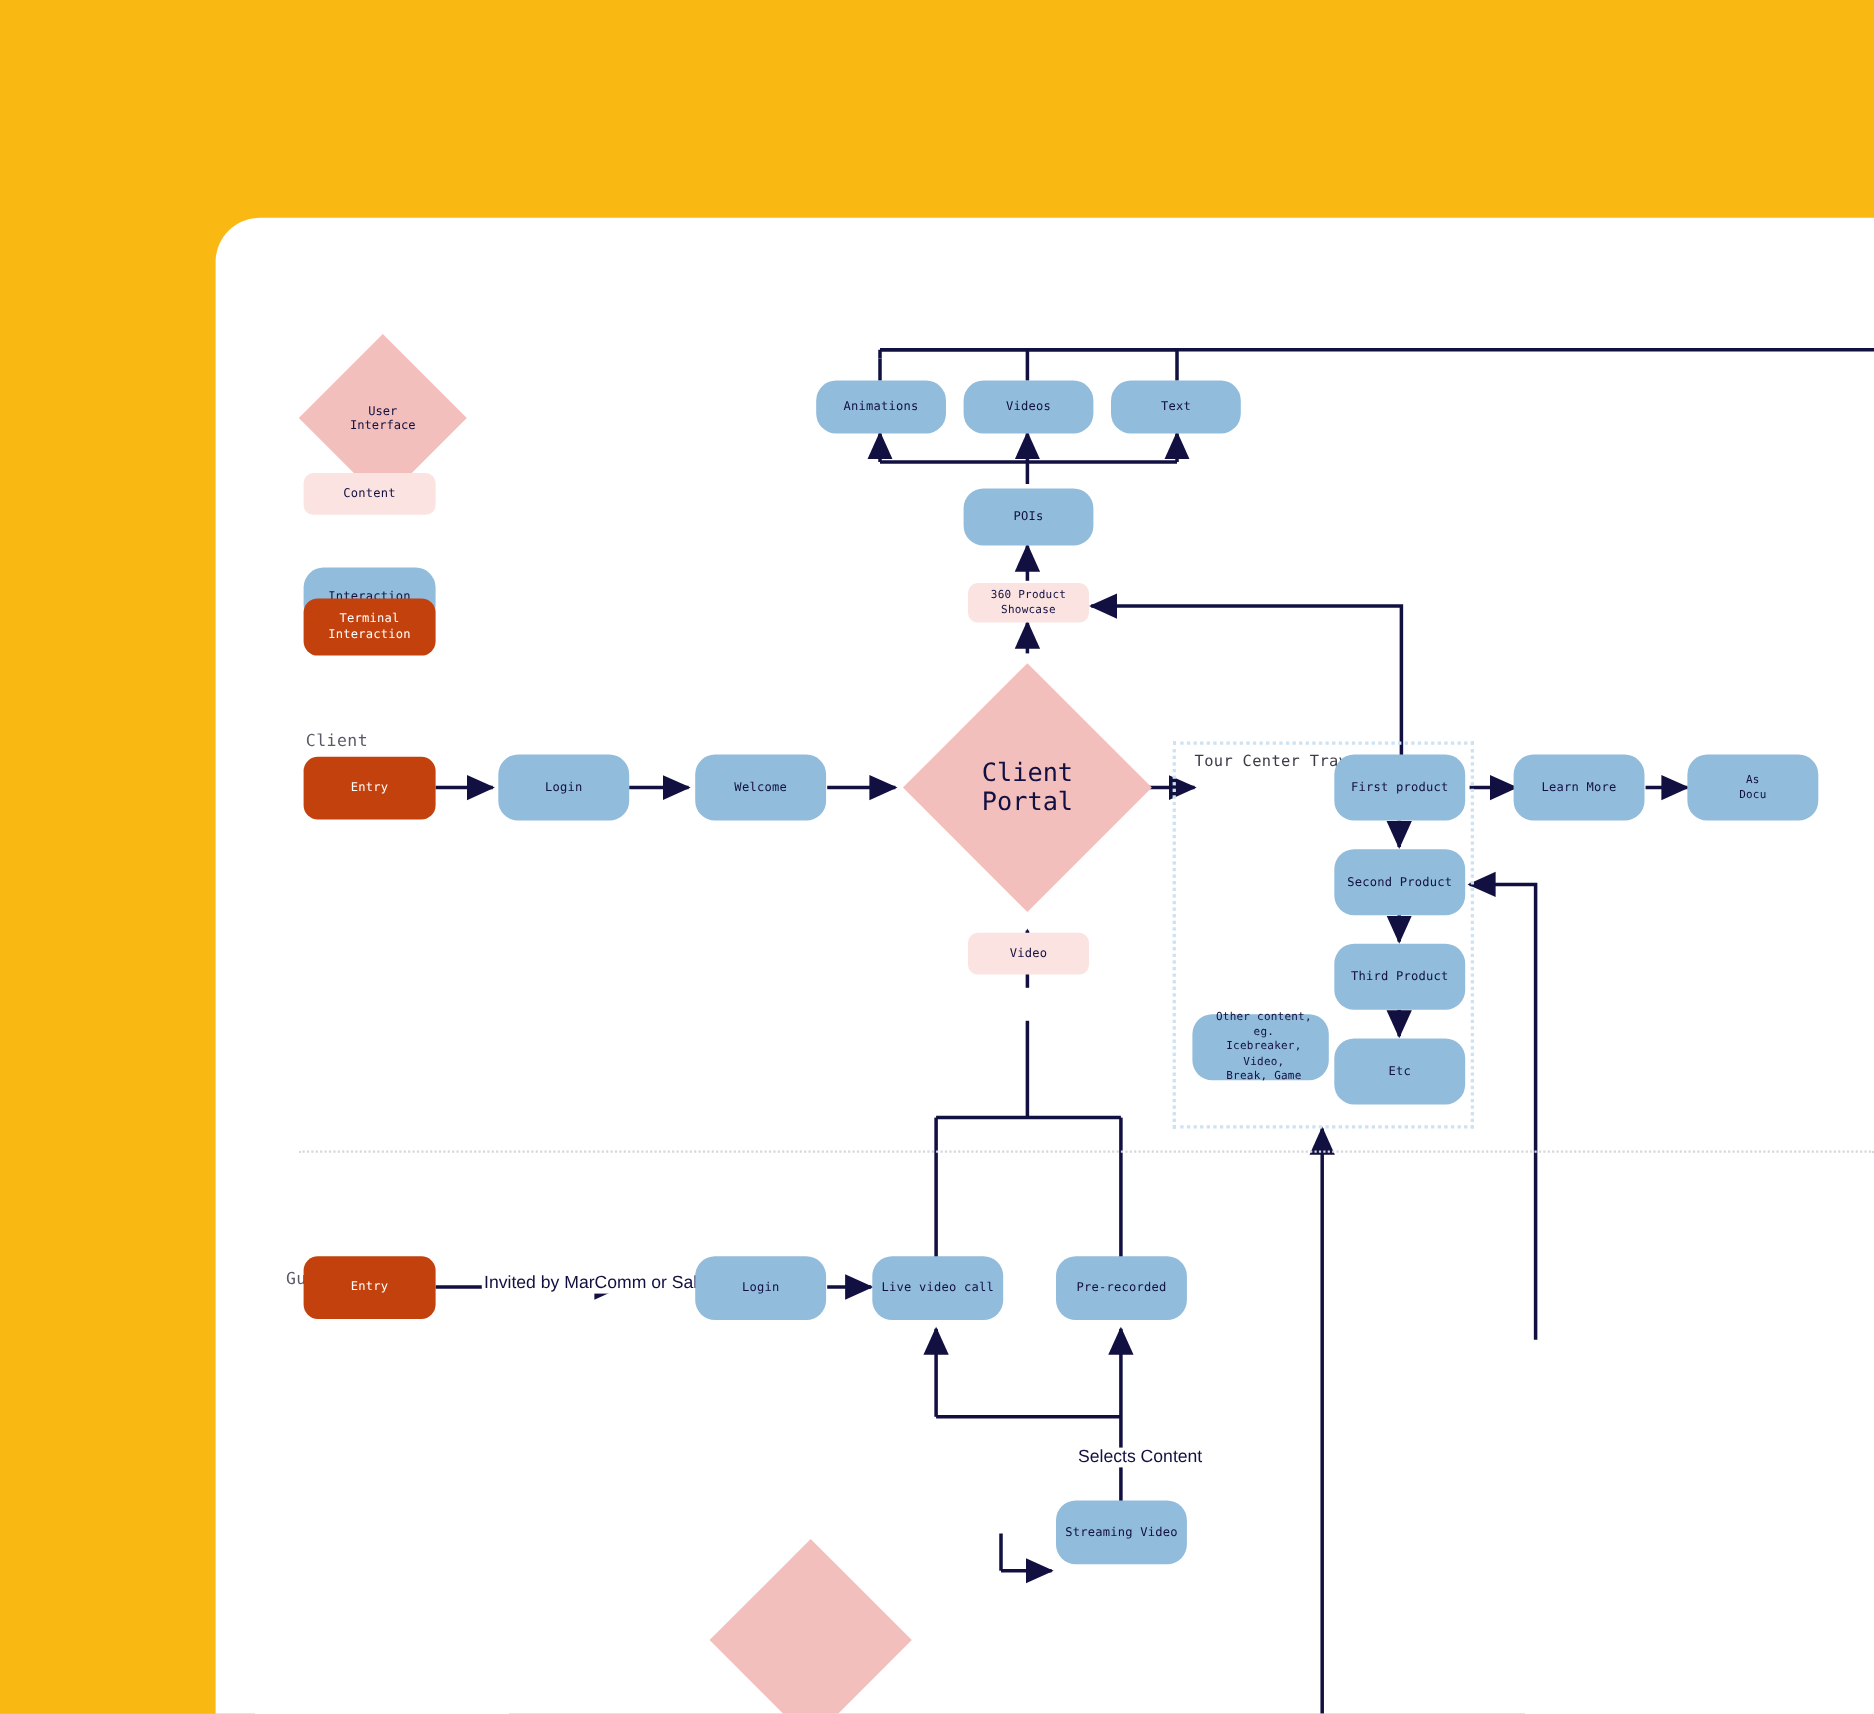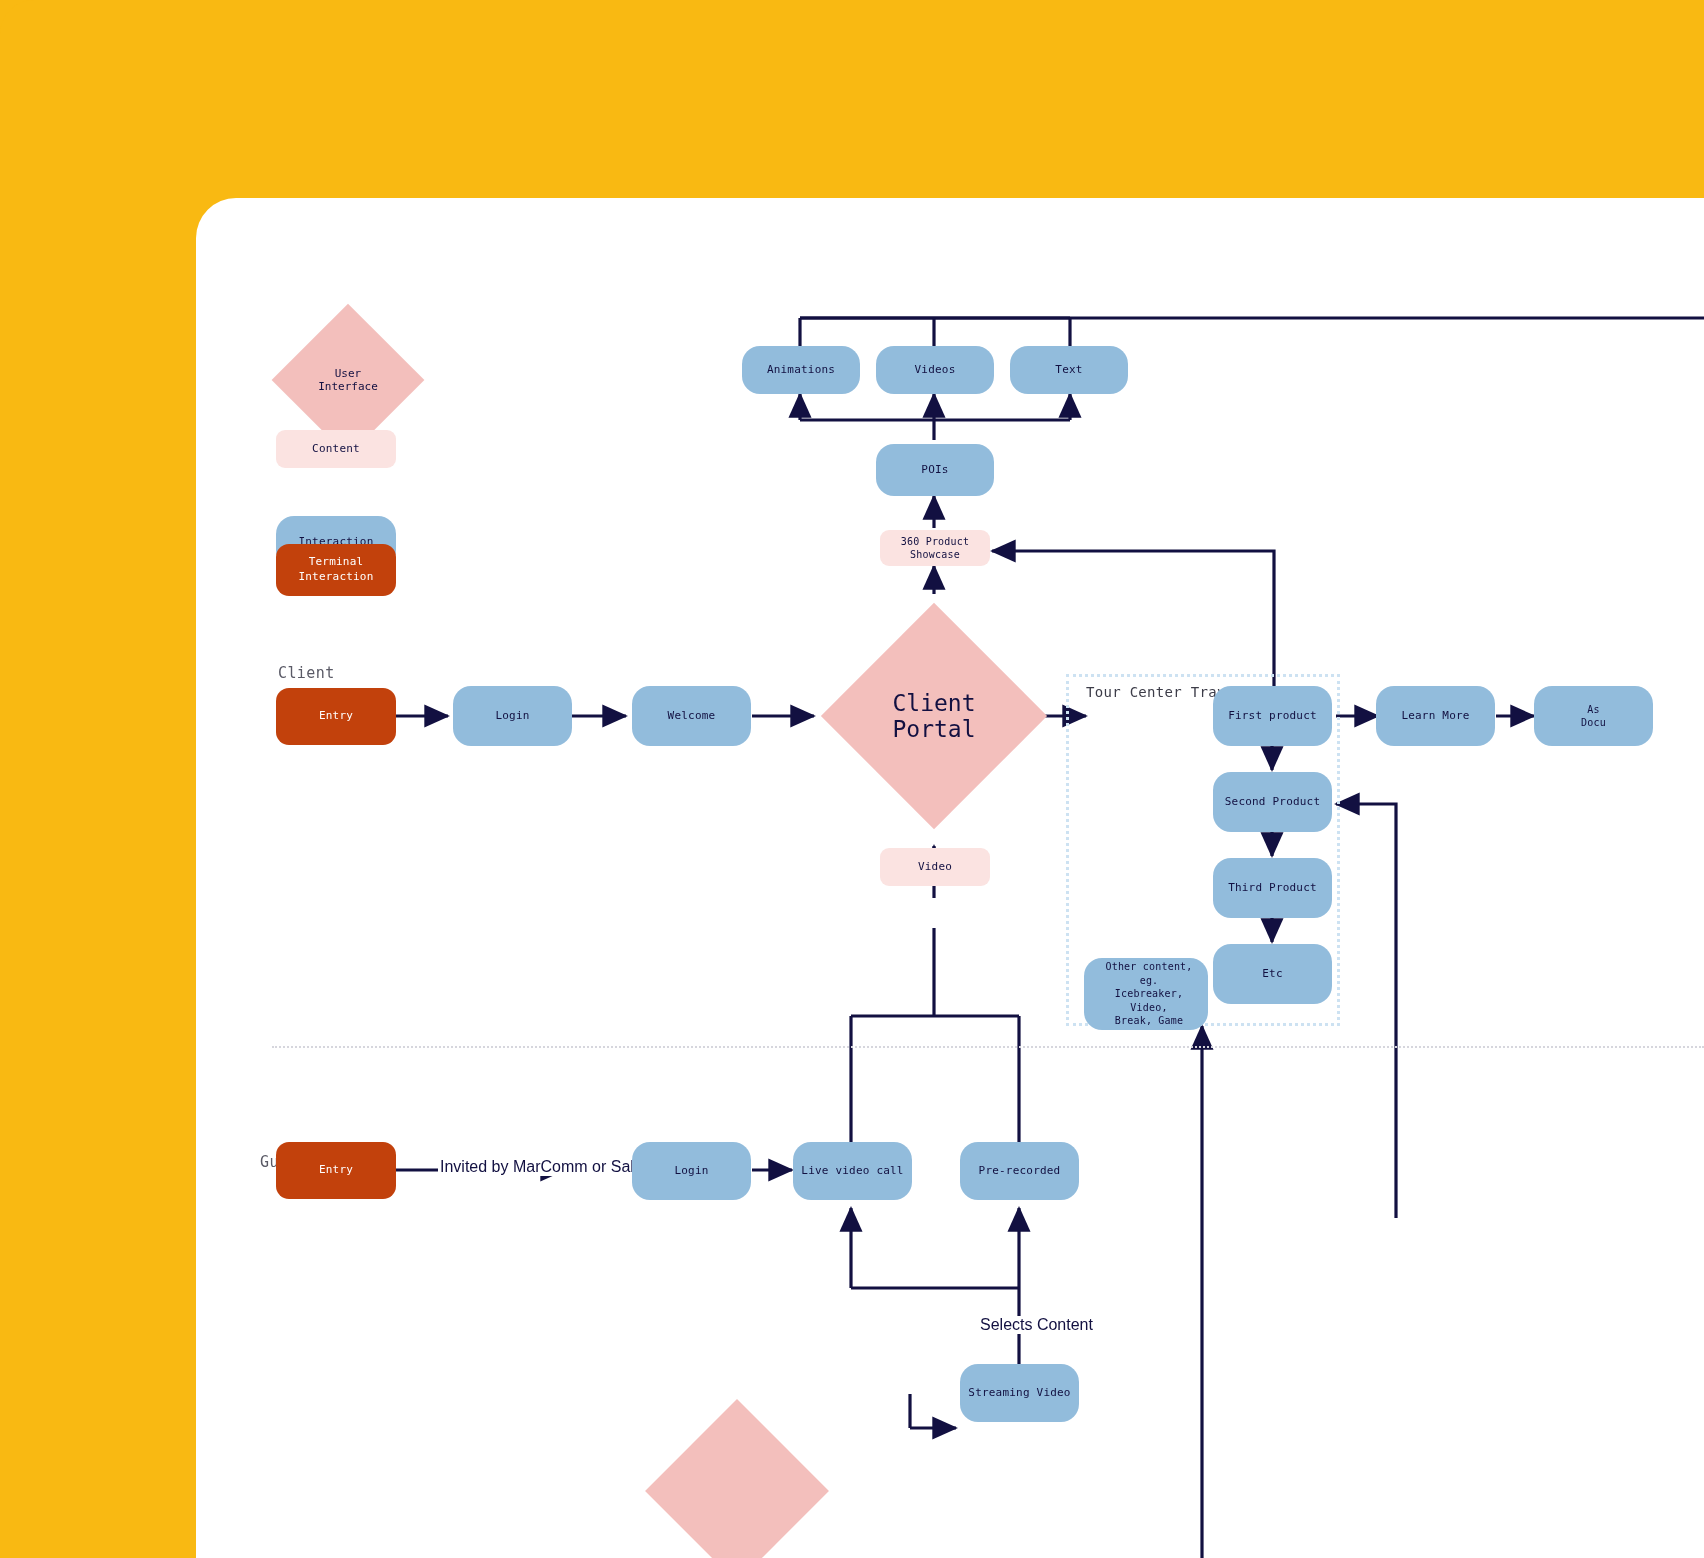--- a/index.html
+++ b/index.html
@@ -218,21 +218,21 @@
     <div class="node content" style="left:684px;top:650px;width:110px;height:38px;">Video</div>
 
     <div class="tray" style="left:870px;top:476px;width:274px;height:352px;"></div>
     <div class="tray-label" style="left:890px;top:486px;">Tour Center Tray</div>
 
     <div class="node interaction" style="left:1017px;top:488px;width:119px;height:60px;">First product</div>
     <div class="node interaction" style="left:1017px;top:574px;width:119px;height:60px;">Second Product</div>
     <div class="node interaction" style="left:1017px;top:660px;width:119px;height:60px;">Third Product</div>
     <div class="node interaction" style="left:1017px;top:746px;width:119px;height:60px;">Etc</div>
 
-    <div class="node interaction" style="left:888px;top:760px;width:124px;height:72px;font-size:10px;padding-left:10px;">
+    <div class="node interaction" style="left:888px;top:724px;width:124px;height:60px;font-size:10px;padding-left:10px;">
       <div>
         <div>Other content, eg.</div>
         <div>Icebreaker, Video,</div>
         <div>Break, Game</div>
       </div>
     </div>
 
     <div class="node interaction" style="left:1180px;top:488px;width:119px;height:60px;">Learn More</div>
     <div class="node interaction" style="left:1338px;top:488px;width:119px;height:60px;font-size:10px;">
       <div>

